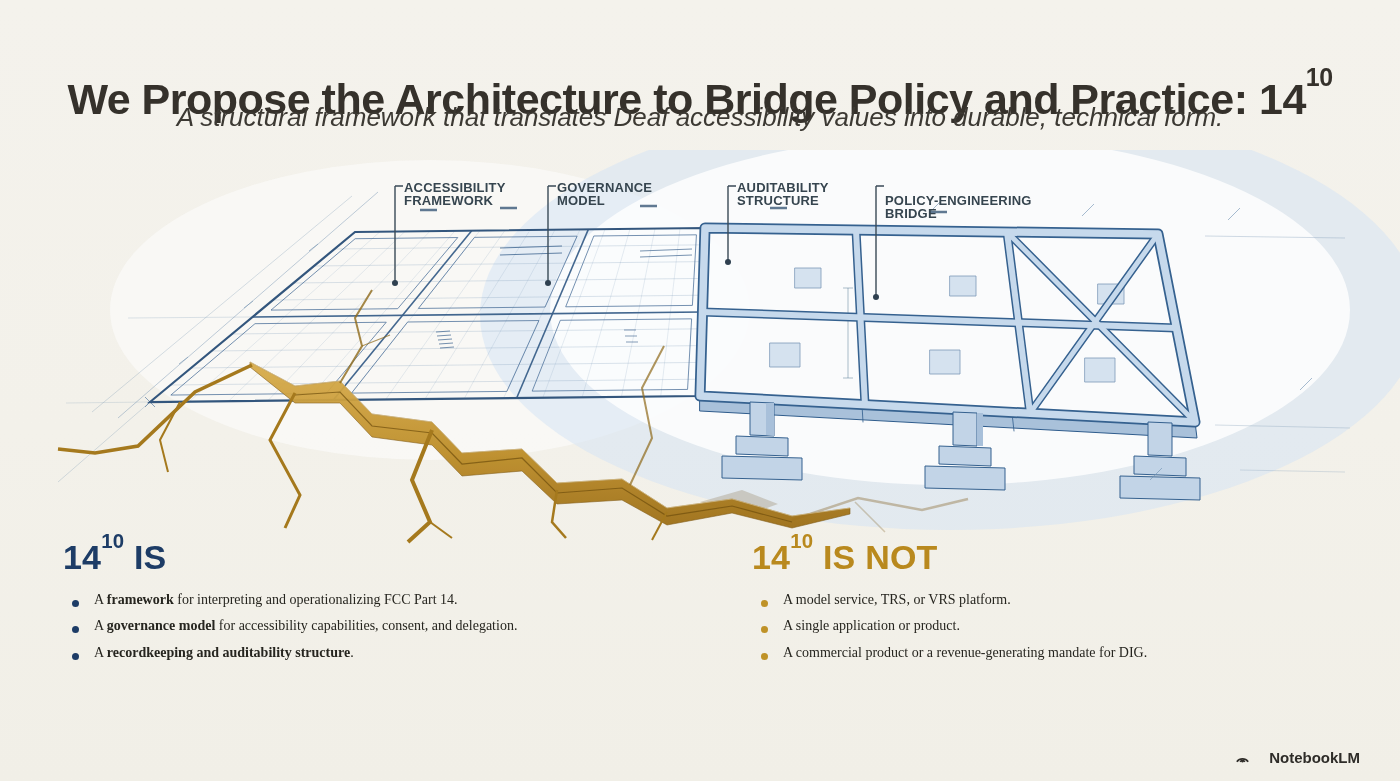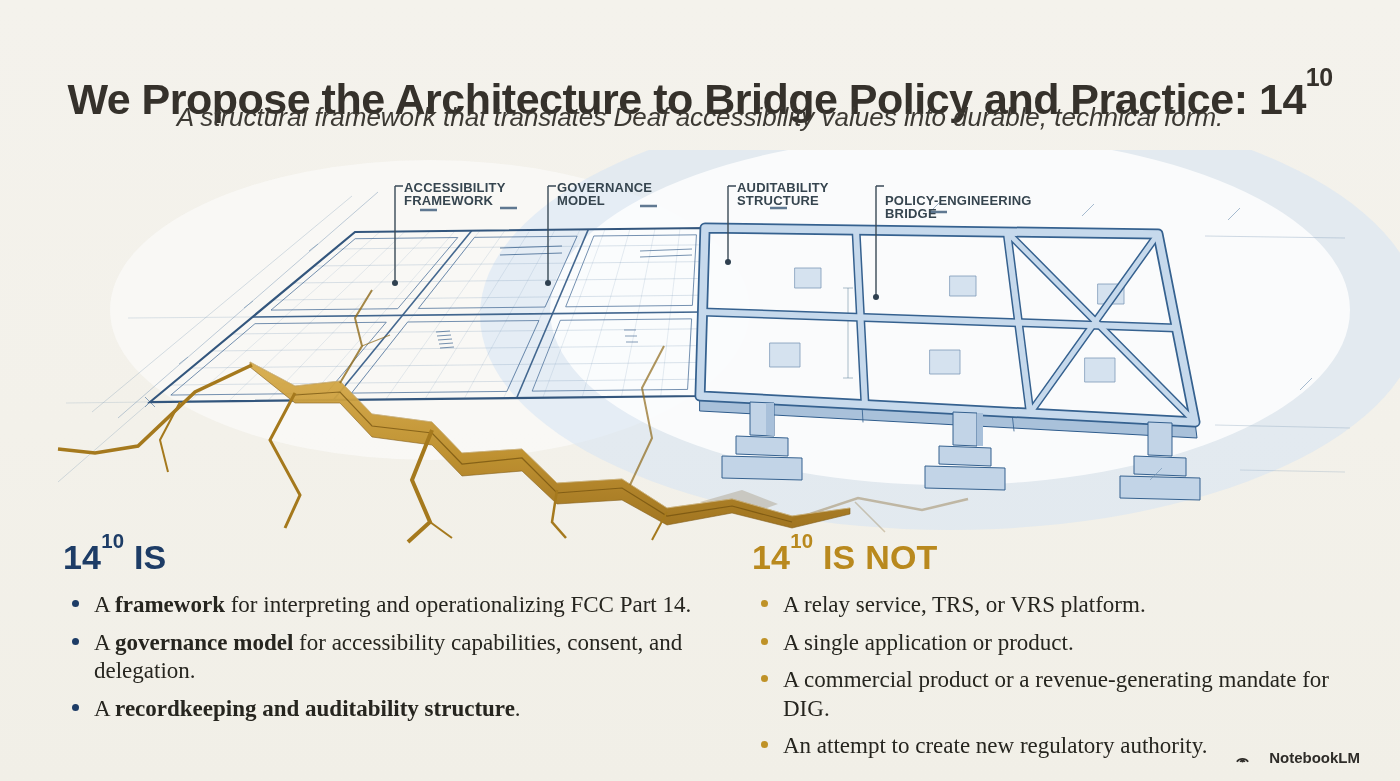--- a/index.html
+++ b/index.html
@@ -21,21 +21,21 @@
   .col{position:absolute;}
   .col-left{left:63px;top:538px;width:645px;}
   .col-right{left:752px;top:538px;width:600px;}
   .col h2{margin:0;font-size:34px;font-weight:700;letter-spacing:.2px;}
   .col-left h2{color:#1d3c66;}
   .col-right h2{color:#b9891e;}
   .col h2 sup{font-size:.6em;position:relative;top:-.45em;}
   .col ul{list-style:none;margin:14px 0 0 0;padding:0;}
   .col li{position:relative;padding-left:31px;margin-bottom:9px;
           font-family:"Liberation Serif","DejaVu Serif",serif;
-          font-size:23px;line-height:1.24;color:#26251f;}
+          font-size:14px;line-height:1.24;color:#26251f;}
   .col li::before{content:"";position:absolute;left:9px;top:9px;width:7px;height:7px;border-radius:50%;}
   .col-left li::before{background:#1d3c66;}
   .col-right li::before{background:#bf9227;}
   .col li strong{font-weight:700;}
   
   .brand{position:absolute;right:40px;top:749px;display:flex;align-items:center;gap:18px;
          font-size:15px;font-weight:700;color:#2e2c28;}
 </style>
 </head>
 <body>
@@ -226,24 +226,23 @@
     <ul>
       <li><span>A </span><strong>framework</strong><span> for interpreting and operationalizing FCC Part 14.</span></li>
       <li><span>A </span><strong>governance model</strong><span> for accessibility capabilities, consent, and delegation.</span></li>
       <li><span>A </span><strong>recordkeeping and auditability structure</strong><span>.</span></li>
     </ul>
   </div>
 
   <div class="col col-right">
     <h2><span>14</span><sup>10</sup><span> IS NOT</span></h2>
     <ul>
-      <li><span>A relay service, TRS, or VRS platform.</span></li>
+      <li><span>A model service, TRS, or VRS platform.</span></li>
       <li><span>A single application or product.</span></li>
       <li><span>A commercial product or a revenue-generating mandate for DIG.</span></li>
-      <li><span>An attempt to create new regulatory authority.</span></li>
     </ul>
   </div>
 
   <div class="brand">
     <svg width="17" height="17" viewBox="0 0 24 24">
       <path d="M4 18 A 10 10 0 0 1 20 18" fill="none" stroke="#2e2c28" stroke-width="2.4"></path>
       <path d="M8.5 18 A 5 5 0 0 1 15.5 18" fill="none" stroke="#2e2c28" stroke-width="2.2"></path>
       <circle cx="12" cy="17.2" r="1.7" fill="#2e2c28"></circle>
     </svg>
     <span>NotebookLM</span>

